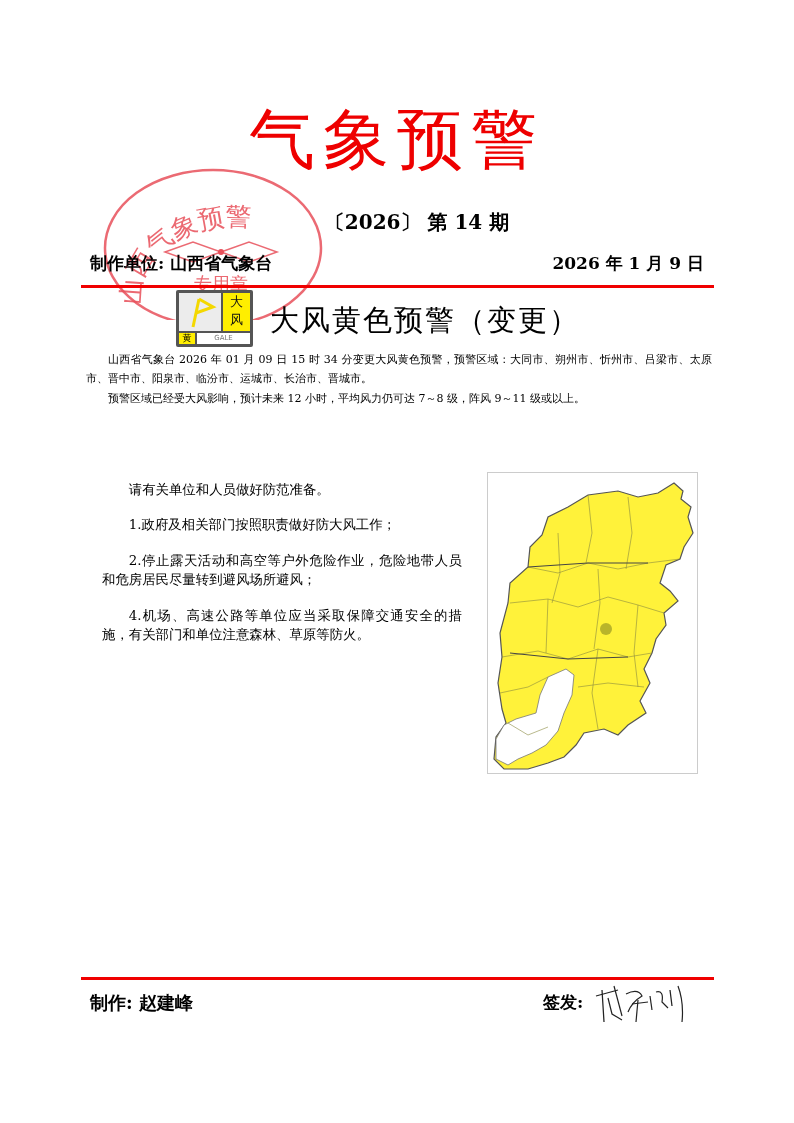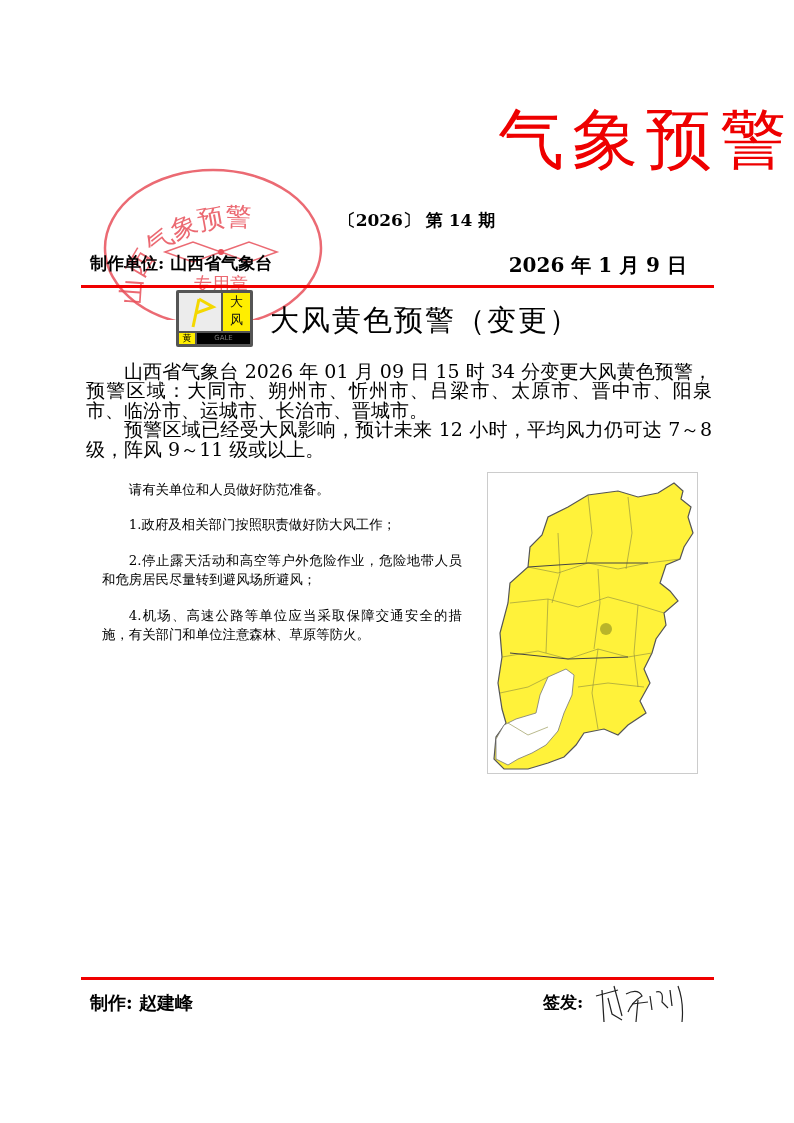--- a/index.html
+++ b/index.html
@@ -1,36 +1,36 @@
 <!DOCTYPE html>
 <html><head>
 <meta charset="utf-8">
 <style>
   html, body { margin: 0; padding: 0; background: #ffffff; }
   body { width: 794px; height: 1123px; position: relative; overflow: hidden;
          font-family: "DejaVu Serif", "Liberation Serif", serif; color: #000; }
   .abs { position: absolute; }
-  .masthead { left: 0; width: 794px; top: 100px; text-align: right;
+  .masthead { left: 0; width: 794px; top: 100px; text-align: center;
               font-family: "DejaVu Sans", "Liberation Sans", sans-serif;
               font-size: 66px; line-height: 80px; color: #ee0000; letter-spacing: 8px; }
-  .issue { left: 0; width: 794px; top: 209px; text-align: center; font-size: 17px;
+  .issue { left: 0; width: 794px; top: 209px; text-align: center; font-size: 20px;
            font-weight: bold; padding-left: 40px; box-sizing: border-box; }
   .issuer { left: 90px; top: 252px; font-size: 17px; font-weight: bold; }
-  .date { right: 107px; top: 252px; font-size: 20px; font-weight: bold; text-align: right; }
+  .date { right: 90px; top: 252px; font-size: 17px; font-weight: bold; text-align: right; }
   .rule { left: 81px; width: 633px; height: 3px; background: #f00000; }
   .signal { left: 176px; top: 290px; width: 77px; height: 57px; background: #555; border-radius: 2px; }
   .signal .flagbox { position: absolute; left: 3px; top: 3px; width: 42px; height: 38px; background: #ececec; }
   .signal .wordbox { position: absolute; left: 47px; top: 3px; width: 27px; height: 38px; background: #ffee00;
                      font-size: 13px; line-height: 18px; text-align: center; font-family: "DejaVu Sans", sans-serif; color:#111;}
   .signal .lvl { position: absolute; left: 3px; top: 43px; width: 16px; height: 11px; background: #ffee00;
                  font-size: 9px; line-height: 11px; text-align: center; font-family: "DejaVu Sans", sans-serif;}
-  .signal .en { position: absolute; left: 21px; top: 43px; width: 53px; height: 11px; background: #000000;
+  .signal .en { position: absolute; left: 21px; top: 43px; width: 53px; height: 11px; background: #ffffff;
                 font-size: 7px; line-height: 11px; text-align: center; font-family: "DejaVu Sans", sans-serif; color:#777;}
   .title { left: 270px; top: 300px; font-size: 29px; line-height: 40px; letter-spacing: 2px; }
-  .body { left: 86px; width: 626px; top: 350px; font-size: 19px; line-height: 19.4px; margin-top: 12px; }
+  .body { left: 86px; width: 626px; top: 350px; font-size: 11px; line-height: 19.4px; }
   .body p { margin: 0; text-indent: 2em; text-align: justify; }
   .guide { left: 86px; width: 392px; top: 464px; font-size: 13.4px; line-height: 19.4px; }
   .guide p { margin: 16px; text-indent: 2em; text-align: justify; }
   .map { left: 487px; top: 472px; width: 209px; height: 300px; border: 1px solid #cccccc; background: #fff; }
   .footer-left { left: 90px; top: 991px; font-size: 18px; font-weight: bold; }
   .footer-right { left: 519px; top: 991px; font-size: 17px; font-weight: bold; margin-left: 24px; }
   .stamp { left: 101px; top: 155px; width: 230px; height: 165px; }
   .sig { left: 592px; top: 982px; width: 110px; height: 45px; }
 </style>
 </head>

